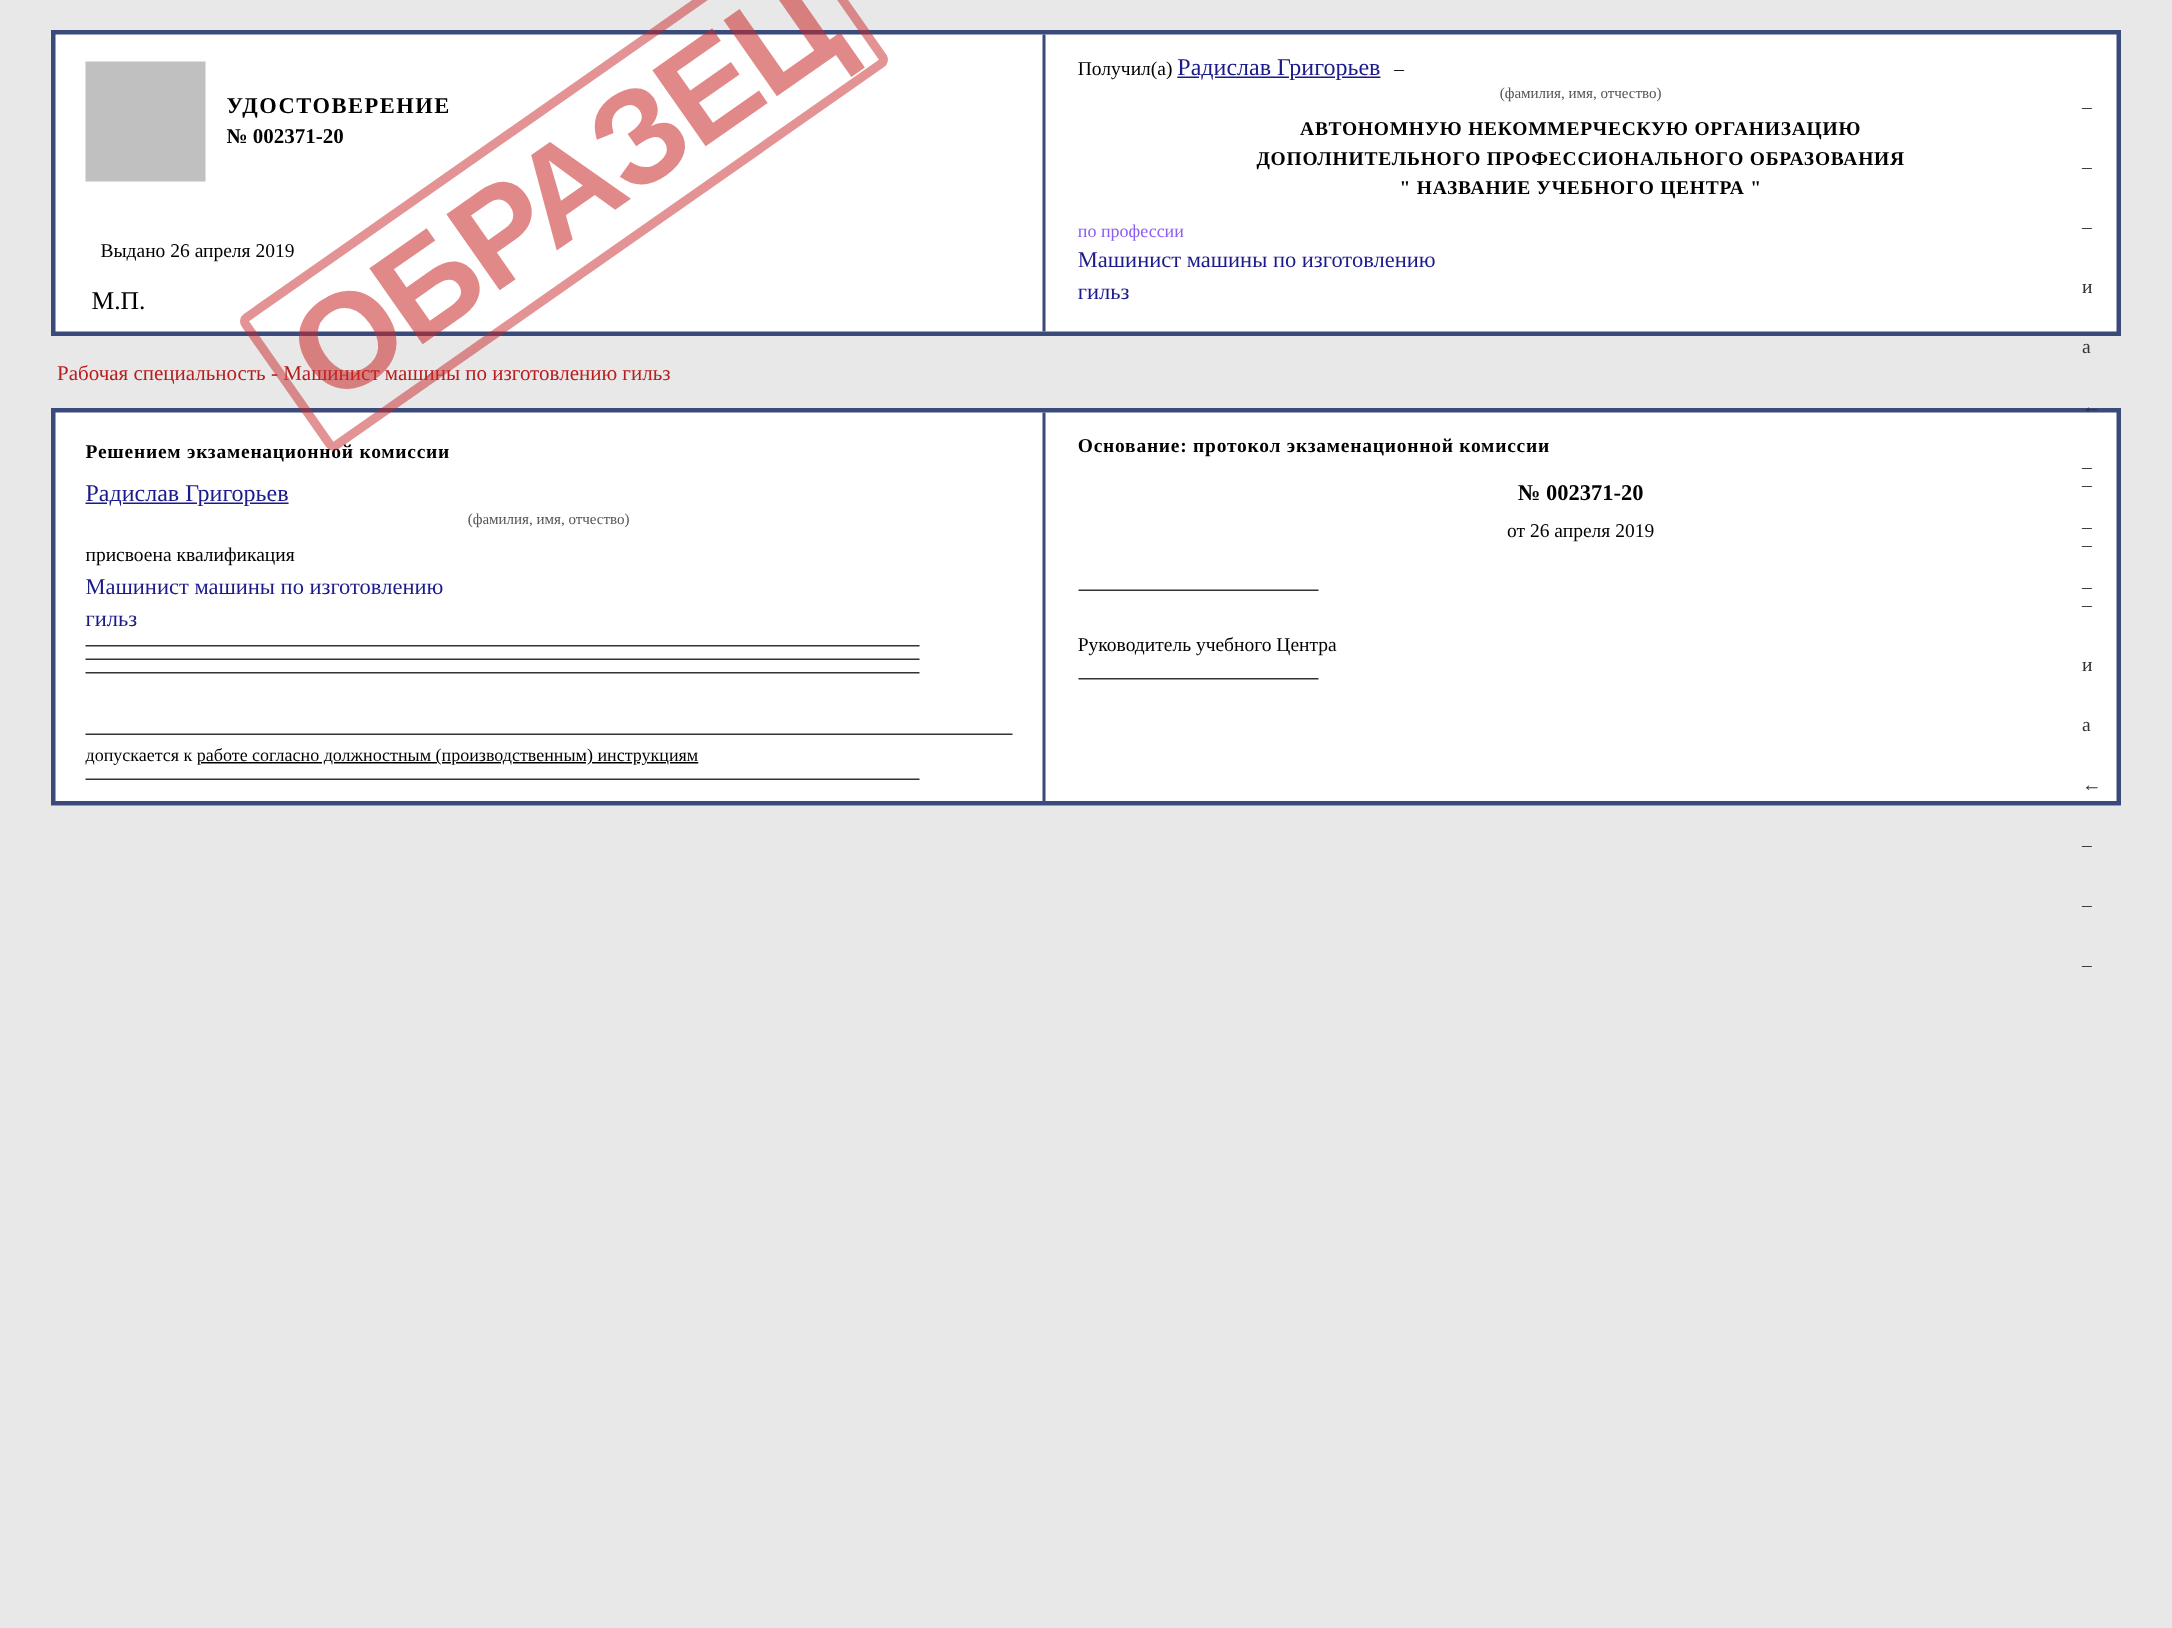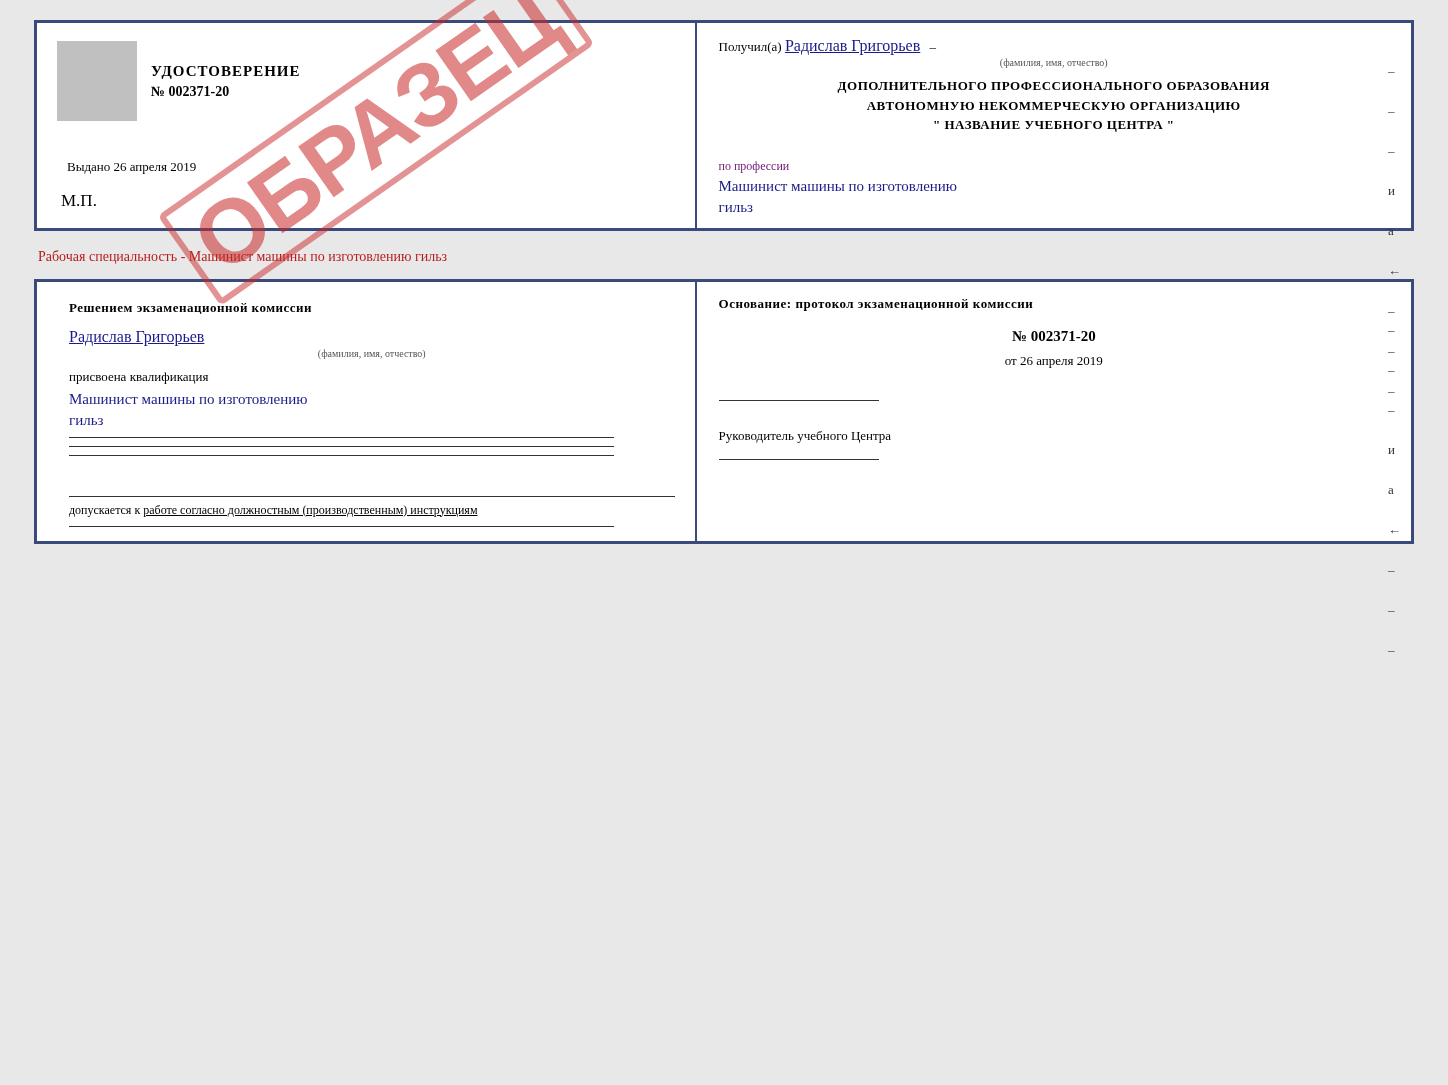--- a/index.html
+++ b/index.html
@@ -157,22 +157,22 @@
       text-align: center;
       font-size: 13px;
       font-weight: bold;
       letter-spacing: 0.5px;
       margin: 8px 0;
       line-height: 1.5;
     }
 
     .profession-label {
       font-size: 12px;
-      margin-top: 24px;
-      color: #701a75;
+      margin-top: 12px;
+      color: #8b5cf6;
     }
 
     .profession-name {
       font-family: 'Segoe Script', 'Comic Sans MS', cursive;
       font-size: 15px;
       color: #1a1a8a;
       margin-top: 2px;
       line-height: 1.4;
     }
 
@@ -186,21 +186,21 @@
     
     .certificate-bottom {
       display: flex;
       border: 3px solid #3a4a7a;
       background: #fff;
     }
 
     .cert-bottom-left {
       width: 48%;
       border-right: 2px solid #3a4a7a;
-      padding: 18px 20px 14px 32px;
+      padding: 18px 20px 14px 20px;
       font-size: 13px;
     }
 
     .cert-bottom-right {
       width: 52%;
       padding: 14px 22px 14px 22px;
       font-size: 13px;
       position: relative;
     }
 
@@ -342,22 +342,22 @@
       <div class="poluchil-line">
         <span>Получил(а)</span>
         <span class="poluchil-name">Радислав Григорьев</span>
         <span style="margin-left:6px;">–</span>
         <br>
         <span class="subtitle-small">(фамилия, имя, отчество)</span>
       </div>
 
 
       <div class="org-block">
+        <div>АВТОНОМНУЮ НЕКОММЕРЧЕСКУЮ ОРГАНИЗАЦИЮ</div>
         <div>ДОПОЛНИТЕЛЬНОГО ПРОФЕССИОНАЛЬНОГО ОБРАЗОВАНИЯ</div>
-        <div>АВТОНОМНУЮ НЕКОММЕРЧЕСКУЮ ОРГАНИЗАЦИЮ</div>
         <div>" НАЗВАНИЕ УЧЕБНОГО ЦЕНТРА "</div>
       </div>
 
       <div class="profession-label">по профессии</div>
       <div class="profession-name">
         <span>Машинист машины по изготовлению</span><br>
         <span>гильз</span>
       </div>
 
       <div class="col-dashes">

